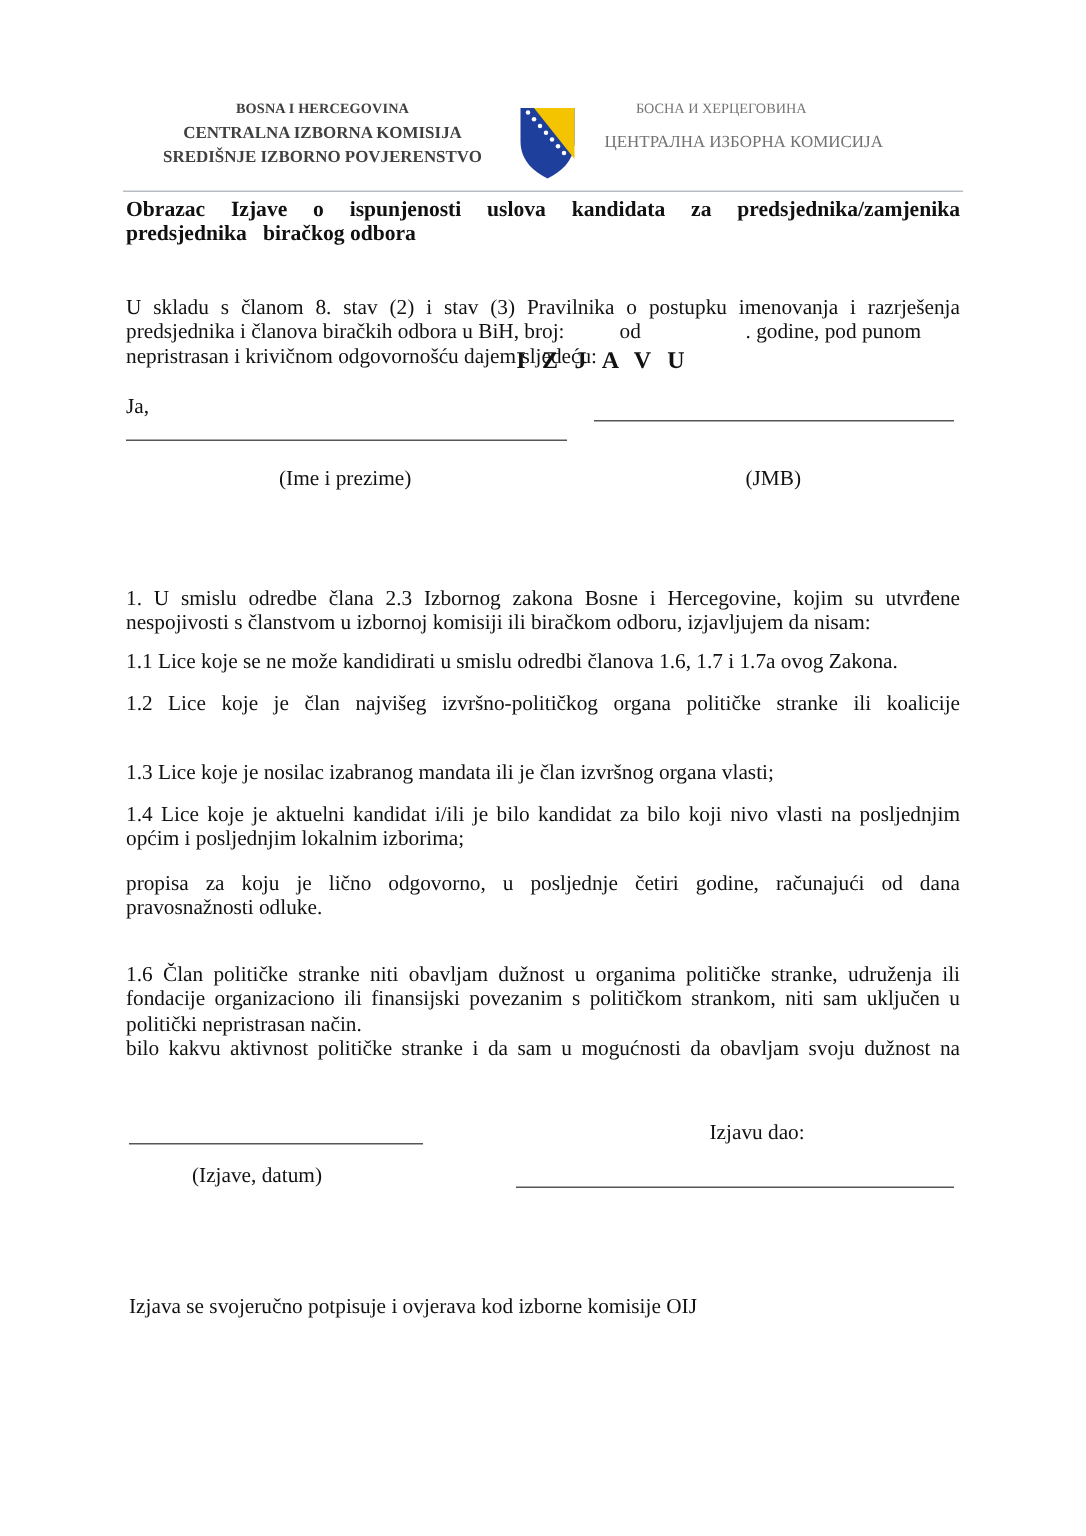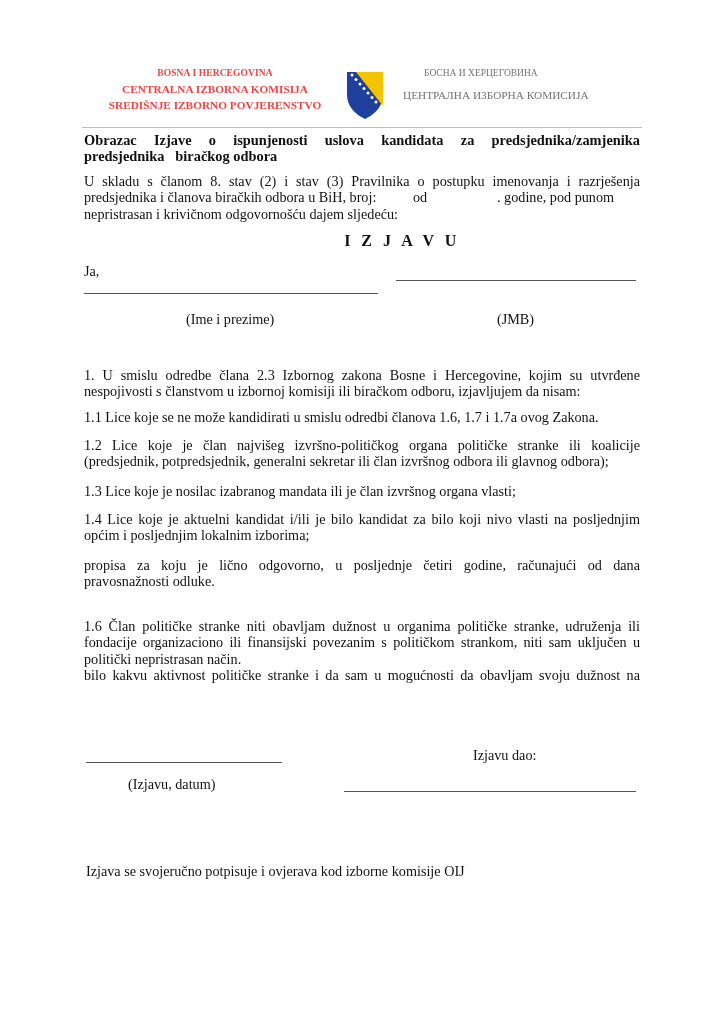--- a/index.html
+++ b/index.html
@@ -1,35 +1,35 @@
 <!DOCTYPE html>
 <html><head>
 <meta charset="utf-8">
 <style>
   html, body { margin: 0; padding: 0; background: #ffffff; }
   body { width: 724px; height: 1024px; position: relative; overflow: hidden;
          font-family: "Liberation Serif", "DejaVu Serif", serif; color: #111; }
   .abs { position: absolute; }
   .hdr-l { position: absolute; left: 84px; top: 69px; width: 262px; text-align: center;
-           font-weight: bold; color: #ef4444; line-height: 1; }
+           font-weight: bold; color: #404040; line-height: 1; }
   .hdr-l .l1 { font-size: 9.5px; display: block; margin-bottom: 5px; letter-spacing: 0.1px; }
   .hdr-l .l2 { font-size: 11.3px; display: block; margin-bottom: 5px; }
   .hdr-l .l3 { font-size: 11.3px; display: block; }
   .hdr-r { position: absolute; left: 400px; top: 69px; width: 200px; font-weight: normal; color: #737373; line-height: 1; }
   .hdr-r .l1 { font-size: 9.5px; display: block; margin-left: 24px; margin-bottom: 11px; }
   .hdr-r .l2 { font-size: 11.3px; display: block; margin-left: 3px; }
   .crest { position: absolute; left: 345px; top: 70px; width: 40px; height: 50px; }
   .rule { position: absolute; left: 82px; top: 127px; width: 560px; height: 1px; background: #b8bcc4; }
 
   .txt { font-size: 14.2px; line-height: 16.4px; }
   .title { position: absolute; left: 84px; top: 132px; width: 556px; font-weight: bold; font-size: 14.4px; line-height: 16.4px; }
   .title .t1 { display: block; text-align: justify; text-align-last: justify; }
   .title .t2 { display: block; white-space: pre; }
 
-  .p { position: absolute; left: 84px; width: 556px; }
+  .p { position: absolute; left: 84px; width: 556px; margin-top: 24px; }
   .line { display: block; }
   .fill { text-align: justify; text-align-last: justify; }
 
   .izjavu { position: absolute; left: 0; width: 724px; top: 232px; text-align: center;
             font-weight: bold; font-size: 16px; letter-spacing: 3.5px; padding-left: 40px; }
 
   .uline { position: absolute; height: 1px; background: #555; }
   .caption { position: absolute; font-size: 14.2px; }
 </style>
 </head>
@@ -89,21 +89,20 @@
   <span class="line fill">1. U smislu odredbe člana 2.3 Izbornog zakona Bosne i Hercegovine, kojim su utvrđene</span>
   <span class="line">nespojivosti s članstvom u izbornoj komisiji ili biračkom odboru, izjavljujem da nisam:</span>
 </div>
 
 <div class="p txt" style="top:409px;">
   <span class="line">1.1 Lice koje se ne može kandidirati u smislu odredbi članova 1.6, 1.7 i 1.7a ovog Zakona.</span>
 </div>
 
 <div class="p txt" style="top:437px;">
   <span class="line fill">1.2 Lice koje je član najvišeg izvršno-političkog organa političke stranke ili koalicije</span>
-  <span class="line">(predsjednik, potpredsjednik, generalni sekretar ili član izvršnog odbora ili glavnog odbora);</span>
 </div>
 
 <div class="p txt" style="top:483px;">
   <span class="line">1.3 Lice koje je nosilac izabranog mandata ili je član izvršnog organa vlasti;</span>
 </div>
 
 <div class="p txt" style="top:511px;">
   <span class="line fill">1.4 Lice koje je aktuelni  kandidat i/ili je bilo kandidat za bilo koji nivo vlasti na posljednjim</span>
   <span class="line">općim i posljednjim lokalnim izborima;</span>
 </div>
@@ -115,16 +114,16 @@
 
 <div class="p txt" style="top:618px;">
   <span class="line fill">1.6 Član političke stranke niti obavljam dužnost u organima političke stranke, udruženja ili</span>
   <span class="line fill">fondacije organizaciono ili finansijski povezanim s političkom strankom, niti sam uključen u</span>
   <span class="line">politički nepristrasan način.</span>
   <span class="line fill">bilo kakvu aktivnost političke stranke i da sam u mogućnosti da obavljam svoju dužnost na</span>
 </div>
 
 <div class="uline" style="left:86px; top:762px; width:196px;"></div>
 <div class="caption" style="left:453px; top:747px;margin-left:20px;">Izjavu dao:</div>
-<div class="caption" style="left:128px; top:776px;">(Izjavu, datum)</div>
+<div class="caption" style="left:128px; top:776px;">(Izjave, datum)</div>
 <div class="uline" style="left:344px; top:791px; width:292px;"></div>
 
 <div class="abs txt" style="left:86px; top:863px;">Izjava se svojeručno potpisuje i ovjerava kod izborne komisije OIJ</div>
 
 </body></html>

